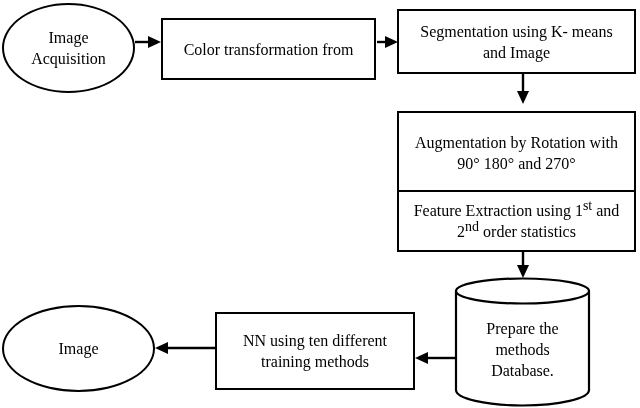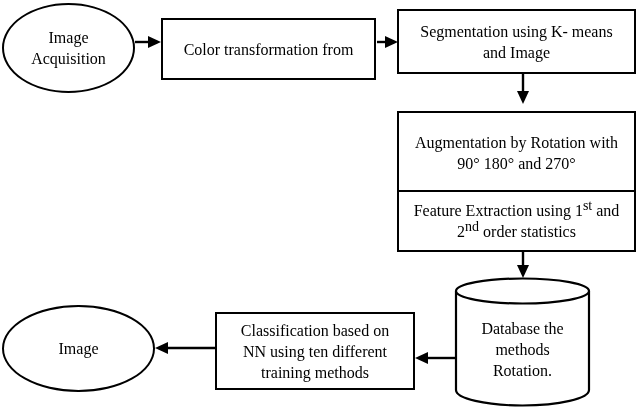--- a/index.html
+++ b/index.html
@@ -117,27 +117,26 @@
   <div class="node rect" style="left:397px; top:190px; width:239px; height:62px;">
     <span class="line"><span>Feature Extraction using 1</span><sup class="ord">st</sup><span> and</span></span>
     <span class="line"><span>2</span><sup class="ord">nd</sup><span> order statistics</span></span>
   </div>
 
   <svg class="cylinder-svg" viewBox="0 0 139 132" xmlns="http://www.w3.org/2000/svg">
     <path d="M 3 15 L 3 114 C 3 122.5 32.5 129.5 69.5 129.5 C 106.5 129.5 136 122.5 136 114 L 136 15" fill="#ffffff" stroke="#000000" stroke-width="2.2"></path>
     <ellipse cx="69.5" cy="15" rx="66.5" ry="12.5" fill="#ffffff" stroke="#000000" stroke-width="2.2"></ellipse>
   </svg>
   <div class="cylinder-text">
-    <span class="line">Database the</span>
+    <span class="line">Prepare the</span>
     <span class="line">methods</span>
-    <span class="line">Rotation.</span>
+    <span class="line">Database.</span>
   </div>
 
   <div class="node rect" style="left:215px; top:312px; width:200px; height:78px;">
-    <span class="line">Classification based on</span>
     <span class="line">NN using ten different</span>
     <span class="line">training methods</span>
   </div>
 
   <div class="node ellipse" style="left:2px; top:305px; width:153px; height:87px;">
     <span class="line">Image</span>
   </div>
 
 </div>
 

